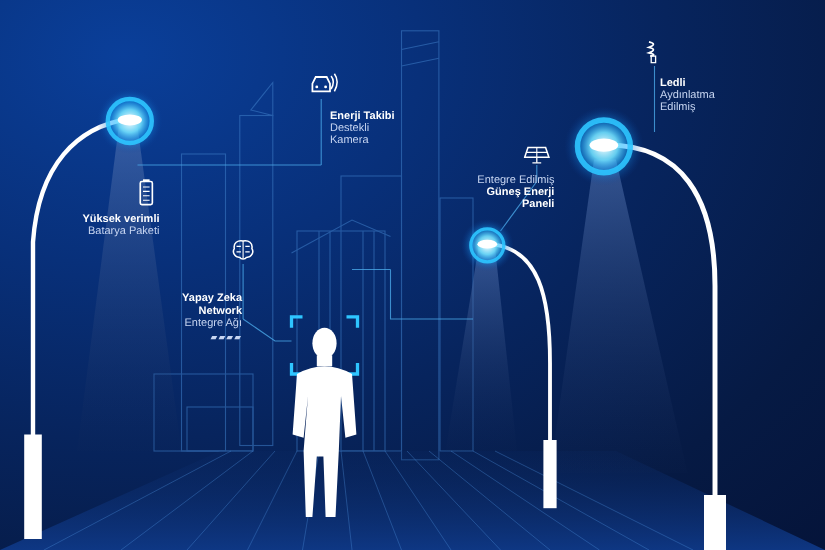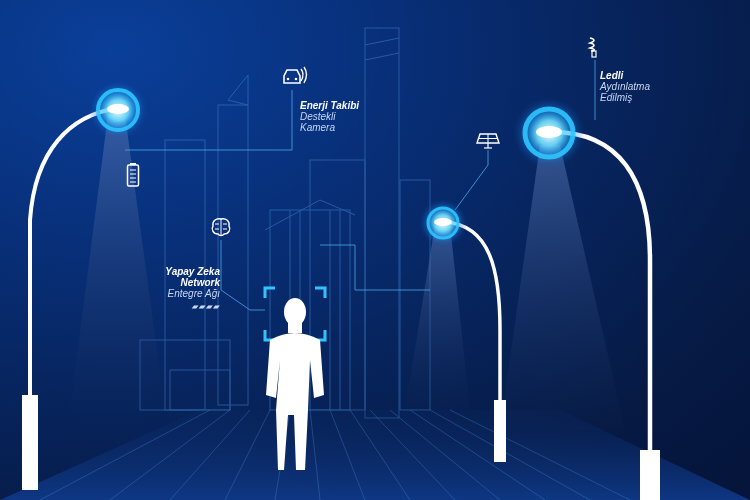--- a/index.html
+++ b/index.html
@@ -3,21 +3,21 @@
 <meta charset="utf-8">
 <style>
   html, body { margin:0; padding:0; }
   body { width:750px; height:500px; overflow:hidden; background:#071a3d; }
   .scene {
     position:relative; width:750px; height:500px; overflow:hidden;
     background: radial-gradient(ellipse at 15% 10%, #0a3f9a 0%, #08307a 30%, #07245d 55%, #061a44 80%, #05143a 100%);
     font-family:"Liberation Sans", sans-serif;
   }
   .scene svg.bg { position:absolute; left:0; top:0; }
-  .label { position:absolute; color:#dfe9ff; font-size:10px; line-height:11px;font-style:italic; }
+  .label { position:absolute; color:#dfe9ff; font-size:10px; line-height:11px; }
   .label b { display:block; color:#ffffff; font-weight:bold; }
   .label span { display:block; color:#c8d6f2; }
   .label.right { text-align:right; }
   .icon { position:absolute; }
 </style>
 </head>
 <body>
 
 <div class="scene">
   <svg class="bg" width="750" height="500" viewBox="0 0 750 500">
@@ -158,31 +158,40 @@
 
   <div class="icon" style="left:476px;top:132px;">
     <svg width="24" height="18" viewBox="0 0 24 18">
       <path d="M4,2 L20,2 L23,11 L1,11 Z" stroke="#fff" stroke-width="1.4" fill="none"></path>
       <line x1="12" y1="2" x2="12" y2="11" stroke="#fff" stroke-width="1"></line>
       <line x1="2.5" y1="6.5" x2="21.5" y2="6.5" stroke="#fff" stroke-width="1"></line>
       <line x1="12" y1="11" x2="12" y2="16" stroke="#fff" stroke-width="1.2"></line>
       <line x1="8" y1="16" x2="16" y2="16" stroke="#fff" stroke-width="1.2"></line>
     </svg>
   </div>
+  <div class="label right" style="left:388px;top:158px;width:116px;">
+    <span>Entegre Edilmiş</span>
+    <b>Güneş Enerji</b>
+    <b>Paneli</b>
+  </div>
 
   <div class="icon" style="left:126px;top:162px;">
     <svg width="14" height="26" viewBox="0 0 14 26">
       <rect x="4" y="1" width="6" height="2" fill="#fff"></rect>
       <rect x="1.5" y="3" width="11" height="21" rx="1.5" stroke="#fff" stroke-width="1.5" fill="none"></rect>
       <line x1="4" y1="8" x2="10" y2="8" stroke="#fff"></line>
         <line x1="4" y1="12" x2="10" y2="12" stroke="#fff"></line>
       <line x1="4" y1="16" x2="10" y2="16" stroke="#fff"></line>
         <line x1="4" y1="20" x2="10" y2="20" stroke="#fff"></line>
     </svg>
   </div>
+  <div class="label right" style="left:52px;top:194px;width:93px;">
+    <b>Yüksek verimli</b>
+    <span>Batarya Paketi</span>
+  </div>
 
   <div class="icon" style="left:210px;top:217px;">
     <svg width="22" height="20" viewBox="0 0 22 20">
       <path d="M11,2 C6,1 2,4 3,9 C1,12 3,17 8,17 C9,19 13,19 14,17 C19,17 21,12 19,9 C20,4 16,1 11,2 Z" stroke="#fff" stroke-width="1.4" fill="none"></path>
       <line x1="11" y1="2" x2="11" y2="18" stroke="#fff" stroke-width="1"></line>
       <path d="M5,7 L9,7 M13,7 L17,7 M5,12 L9,12 M13,12 L17,12" stroke="#fff" stroke-width="1"></path>
     </svg>
   </div>
   <div class="label right" style="left:140px;top:266px;width:80px;">
     <b>Yapay Zeka</b>

